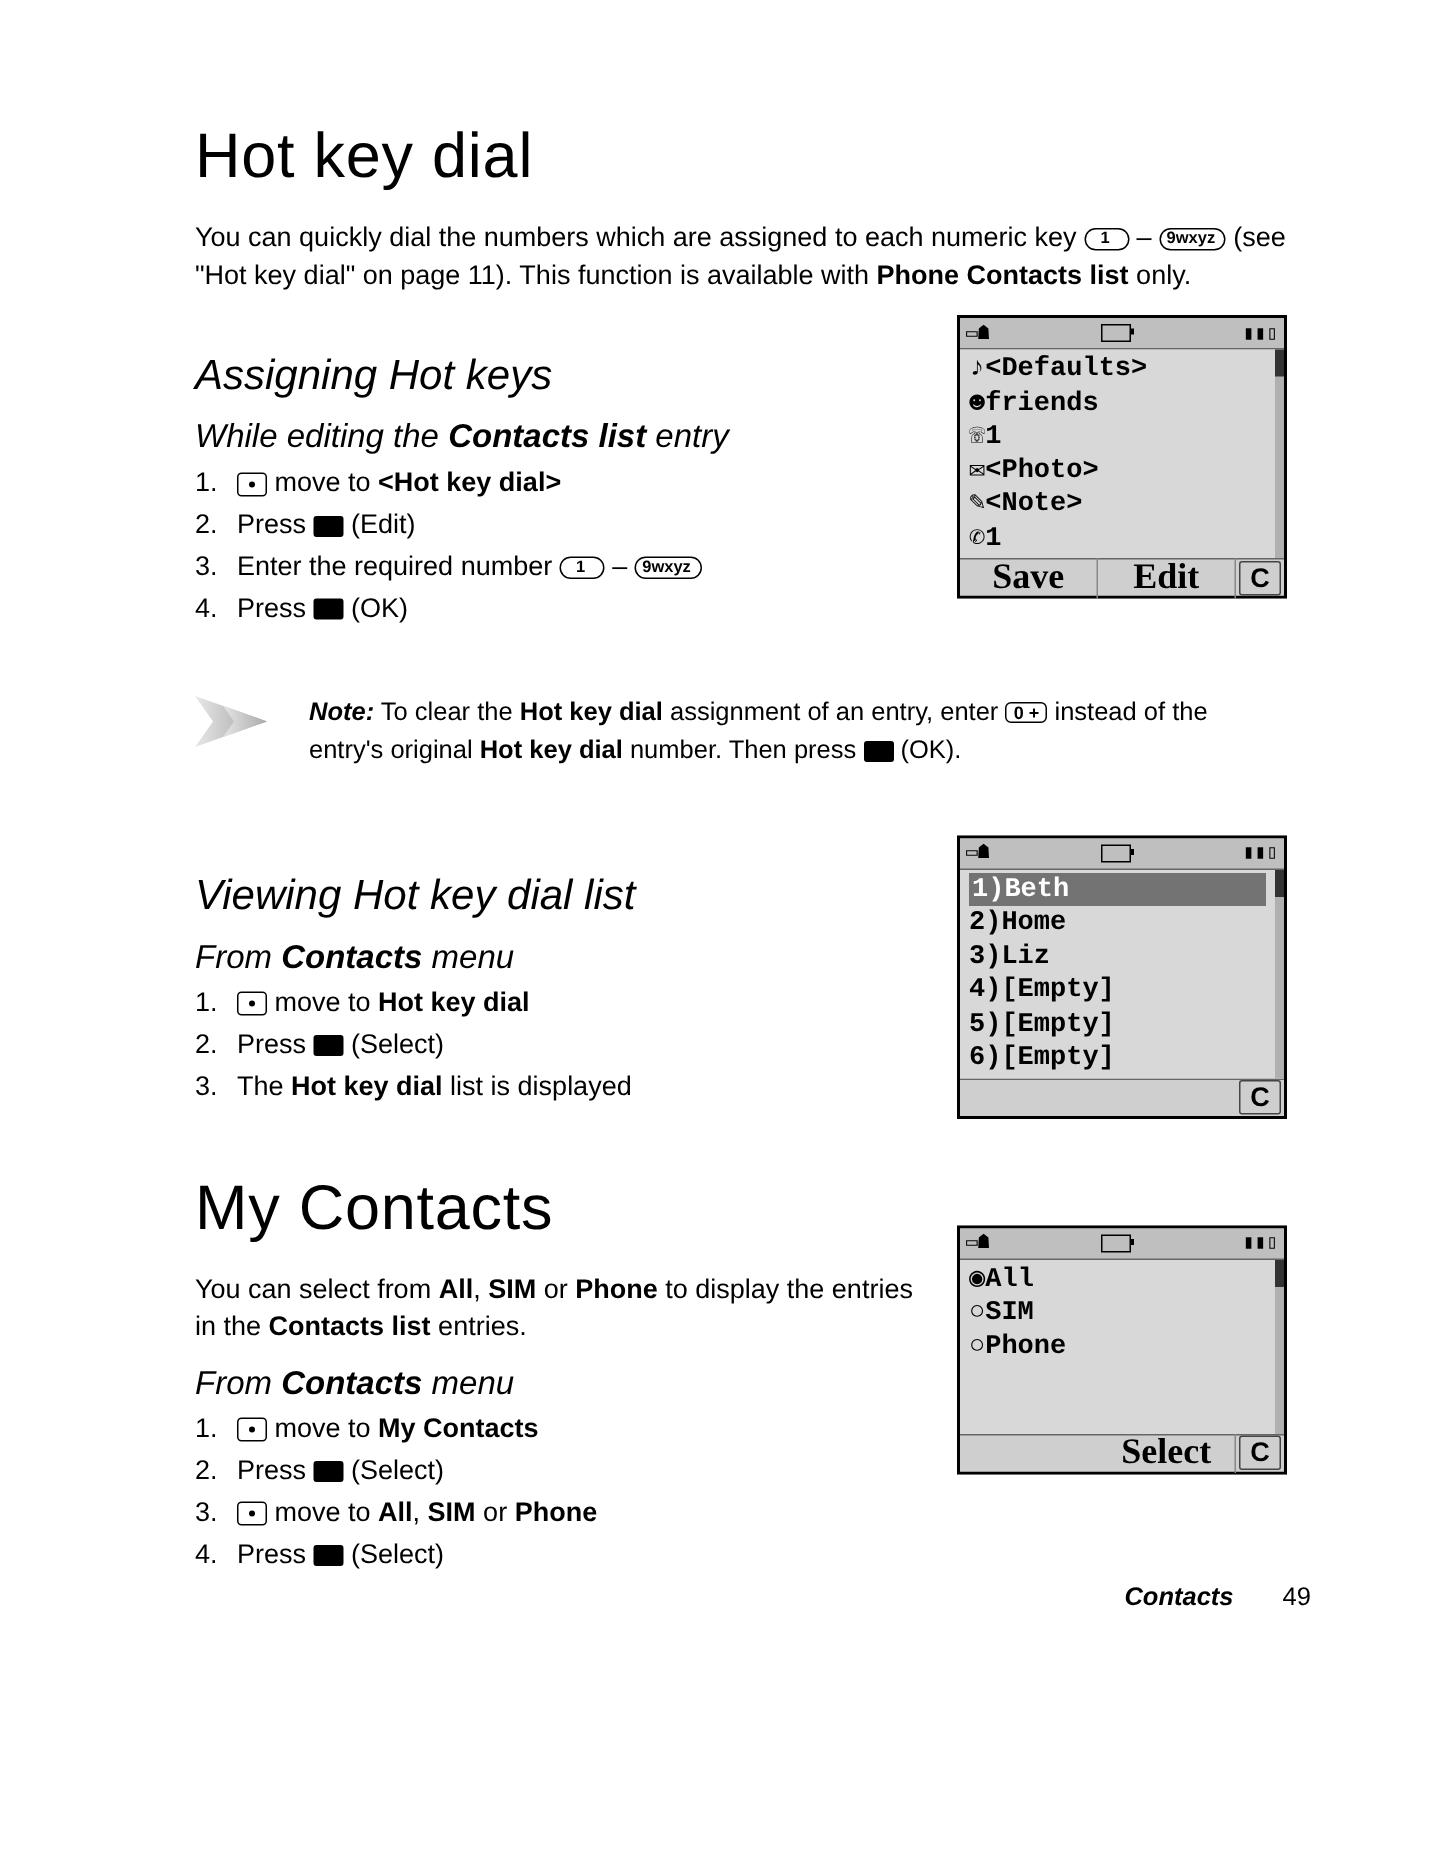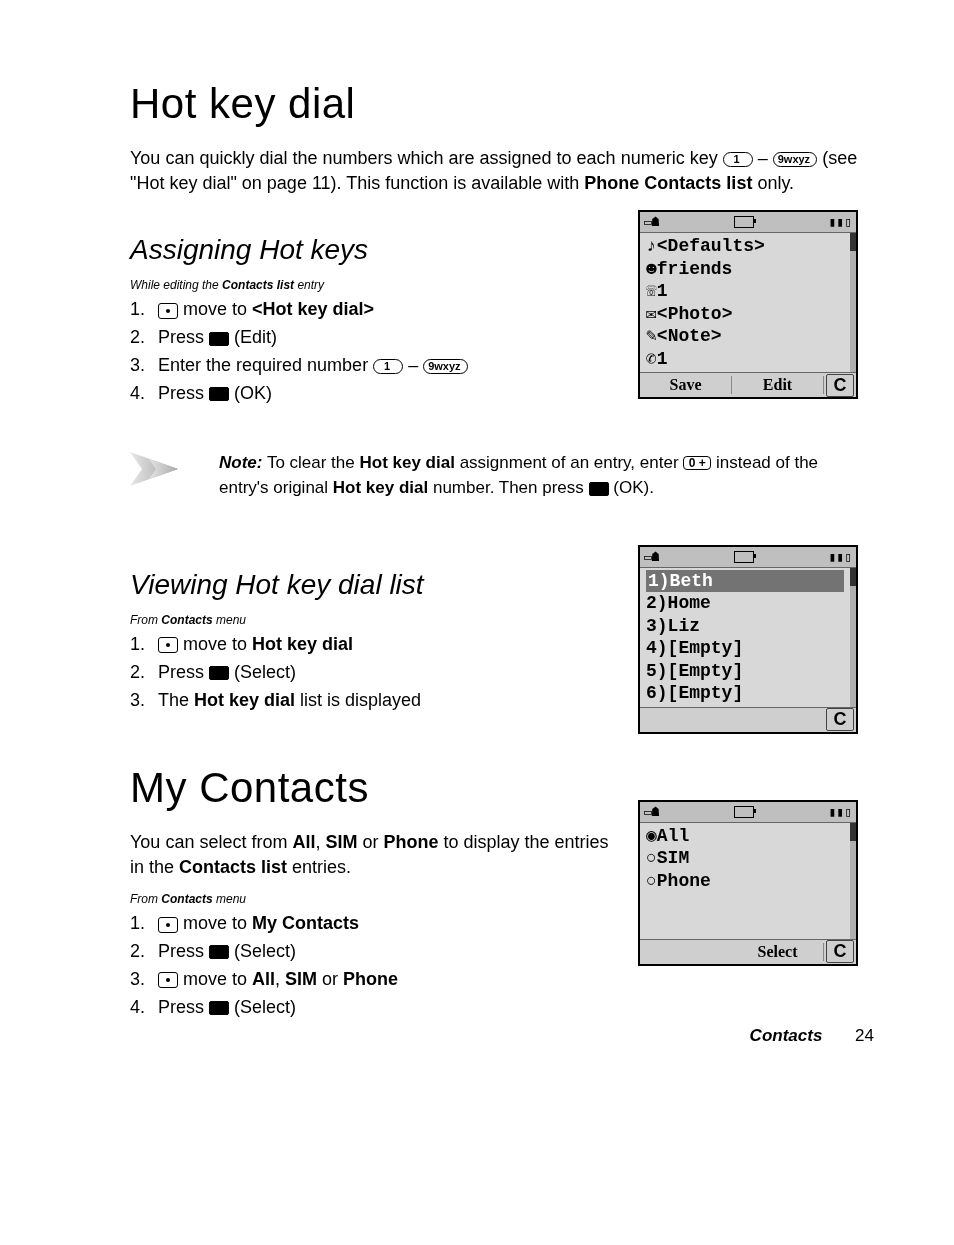--- a/index.html
+++ b/index.html
@@ -30,21 +30,21 @@
   .bold { font-weight: 700; }
   .ital-bold { font-style: italic; font-weight: 700; }
   h2.sub {
     font-style: italic;
     font-weight: 400;
     font-size: 28px;
     margin: 28px 0 6px 0;
   }
   .instr-lead {
     font-style: italic;
-    font-size: 12px;
+    font-size: 22px;
     margin: 12px 0 4px 0;
   }
   ol.steps {
     margin: 0 0 12px 0;
     padding-left: 20px;
     font-size: 18px;
     line-height: 1.55;
   }
   ol.steps li { padding-left: 8px; }
   .two-col {
@@ -90,34 +90,34 @@
     position:absolute; right:-6px; top:0; width:6px; height:18px; background:#333;
   }
   .ph-soft {
     display: flex;
     background: #cfcfcf;
     border-top: 1px solid #666;
     height: 24px;
     align-items: center;
   }
   .ph-soft .sk {
-    flex:1; text-align:center; font-family: "Times New Roman", serif; font-weight:700; font-size:16px;
+    flex:1; text-align:center; font-family: "Times New Roman", serif; font-weight:700; font-size:24px;
     border-right:1px solid #888;
   }
   .ph-soft .sk:last-child { border-right:none; flex:0 0 26px; }
   .ph-soft .cbtn {
     flex:0 0 26px; text-align:center; border:1px solid #444; margin:2px; font-weight:700;
     font-family: Arial; border-radius:2px;
   }
 
   
   .note-block {
     display:flex;
     align-items:flex-start;
-    gap:29px;
+    gap:16px;
     margin: 30px 0 10px 0;
   }
   .note-arrow {
     width: 60px; height: 34px; flex:0 0 60px;
     background: linear-gradient(90deg,#e8e8e8,#888);
     clip-path: polygon(0 0, 80% 50%, 0 100%, 20% 50%);
     position:relative;
     margin-top:2px;
   }
   .note-arrow::after{
@@ -317,16 +317,16 @@
           <div class="sk"></div>
           <div class="sk">Select</div>
           <div class="cbtn">C</div>
         </div>
       </div>
     </div>
   </div>
 
   <div class="footer">
     <span class="sect">Contacts</span>
-    <span>24</span>
+    <span>49</span>
   </div>
 
 </div>
 
 </body></html>

